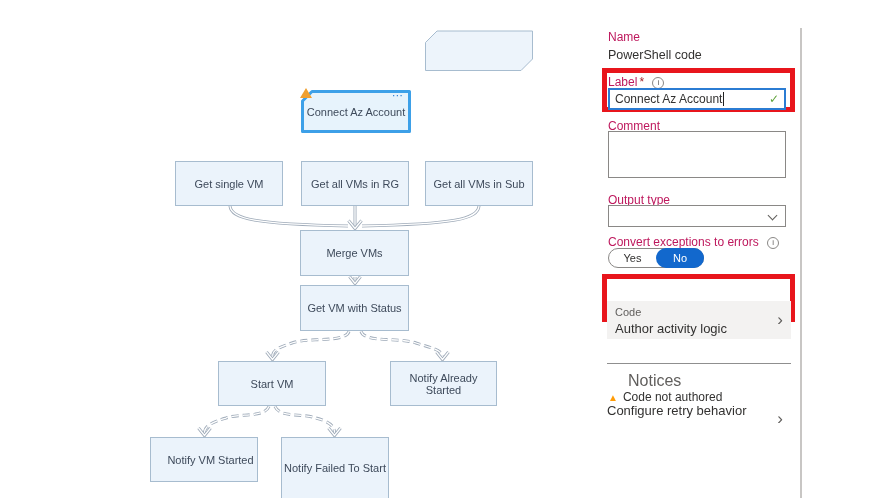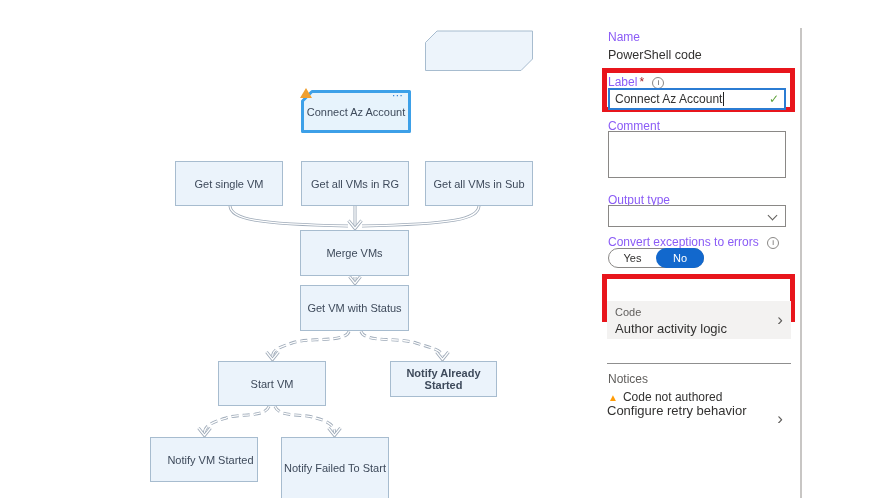--- a/index.html
+++ b/index.html
@@ -25,21 +25,21 @@
   .node-menu{position:absolute;top:-1px;right:6px;color:#2b7cd3;font-size:11px;
              letter-spacing:1px;line-height:10px;}
   .corner-warning{position:absolute;left:-10px;top:-12px;width:0;height:0;
         border-left:6px solid transparent;border-right:6px solid transparent;
         border-bottom:10px solid #f0a030;}
 
   
   #panel{position:absolute;left:608px;top:0;width:180px;height:498px;color:#323130;font-size:12px;}
   .abs{position:absolute;}
   .caption{font-size:11px;color:#605e5c;}
-  .field-label{font-size:12px;color:#8b5cf6;}
+  .field-label{font-size:12px;color:#be185d;}
   .req{color:#a4262c;margin-left:2px;}
   .info-icon{display:inline-block;width:12px;height:12px;border:1px solid #8a8886;border-radius:50%;
              font-size:8px;line-height:10px;text-align:center;color:#605e5c;vertical-align:1px;margin-left:5px;}
   .info-icon::after{content:"i";}
   .text-input{display:flex;align-items:center;width:178px;height:22px;
               border:2px solid var(--input-focus-blue);background:#fff;padding:0 5px;font-size:12px;}
   .caret{display:inline-block;width:1px;height:14px;background:#222;margin-left:1px;}
   .check{margin-left:auto;color:var(--check-green);font-size:12px;}
   .textarea{width:178px;height:47px;border:1px solid #8a8886;background:#fff;}
   .select{position:relative;width:178px;height:22px;border:1px solid #8a8886;background:#fff;cursor:pointer;}
@@ -124,21 +124,21 @@
     </div>
     <div class="node" style="left:425px;top:161px;width:108px;height:45px;">
       <span>Get all VMs in Sub</span>
     </div>
     <div class="node" style="left:300px;top:285px;width:109px;height:46px;">
       <span>Get VM with Status</span>
     </div>
     <div class="node" style="left:218px;top:361px;width:108px;height:45px;">
       <span>Start VM</span>
     </div>
-    <div class="node" style="left:390px;top:361px;width:107px;height:36px;font-weight:bold;">
+    <div class="node" style="left:390px;top:361px;width:107px;height:45px;">
       <span>Notify Already Started</span>
     </div>
     <div class="node" style="left:150px;top:437px;width:108px;height:45px;padding-left:13px;">
       <span>Notify VM Started</span>
     </div>
     <div class="node" style="left:281px;top:437px;width:108px;height:62px;">
       <span>Notify Failed To Start</span>
     </div>
   </div>
 
@@ -185,20 +185,20 @@
       <span class="chev-right">›</span>
     </div>
 
     <div class="abs nav-card" style="left:-1px;top:327px;height:32px;">
       <div style="font-size:13px;margin-top:16px;">Configure retry behavior</div>
       <span class="chev-right">›</span>
     </div>
 
     <div class="abs divider" style="left:-1px;top:363px;"></div>
 
-    <div class="abs caption" style="top:372px;font-size:12px;">Notices</div>
+    <div class="abs caption" style="top:372px;font-size:16px;margin-left:20px;">Notices</div>
     <div class="abs" style="top:390px;">
       <span class="warn-tri">▲</span><span>Code not authored</span>
     </div>
   </div>
 
   <div id="panel-scrollbar"></div>
 </div>
 
 </body></html>

